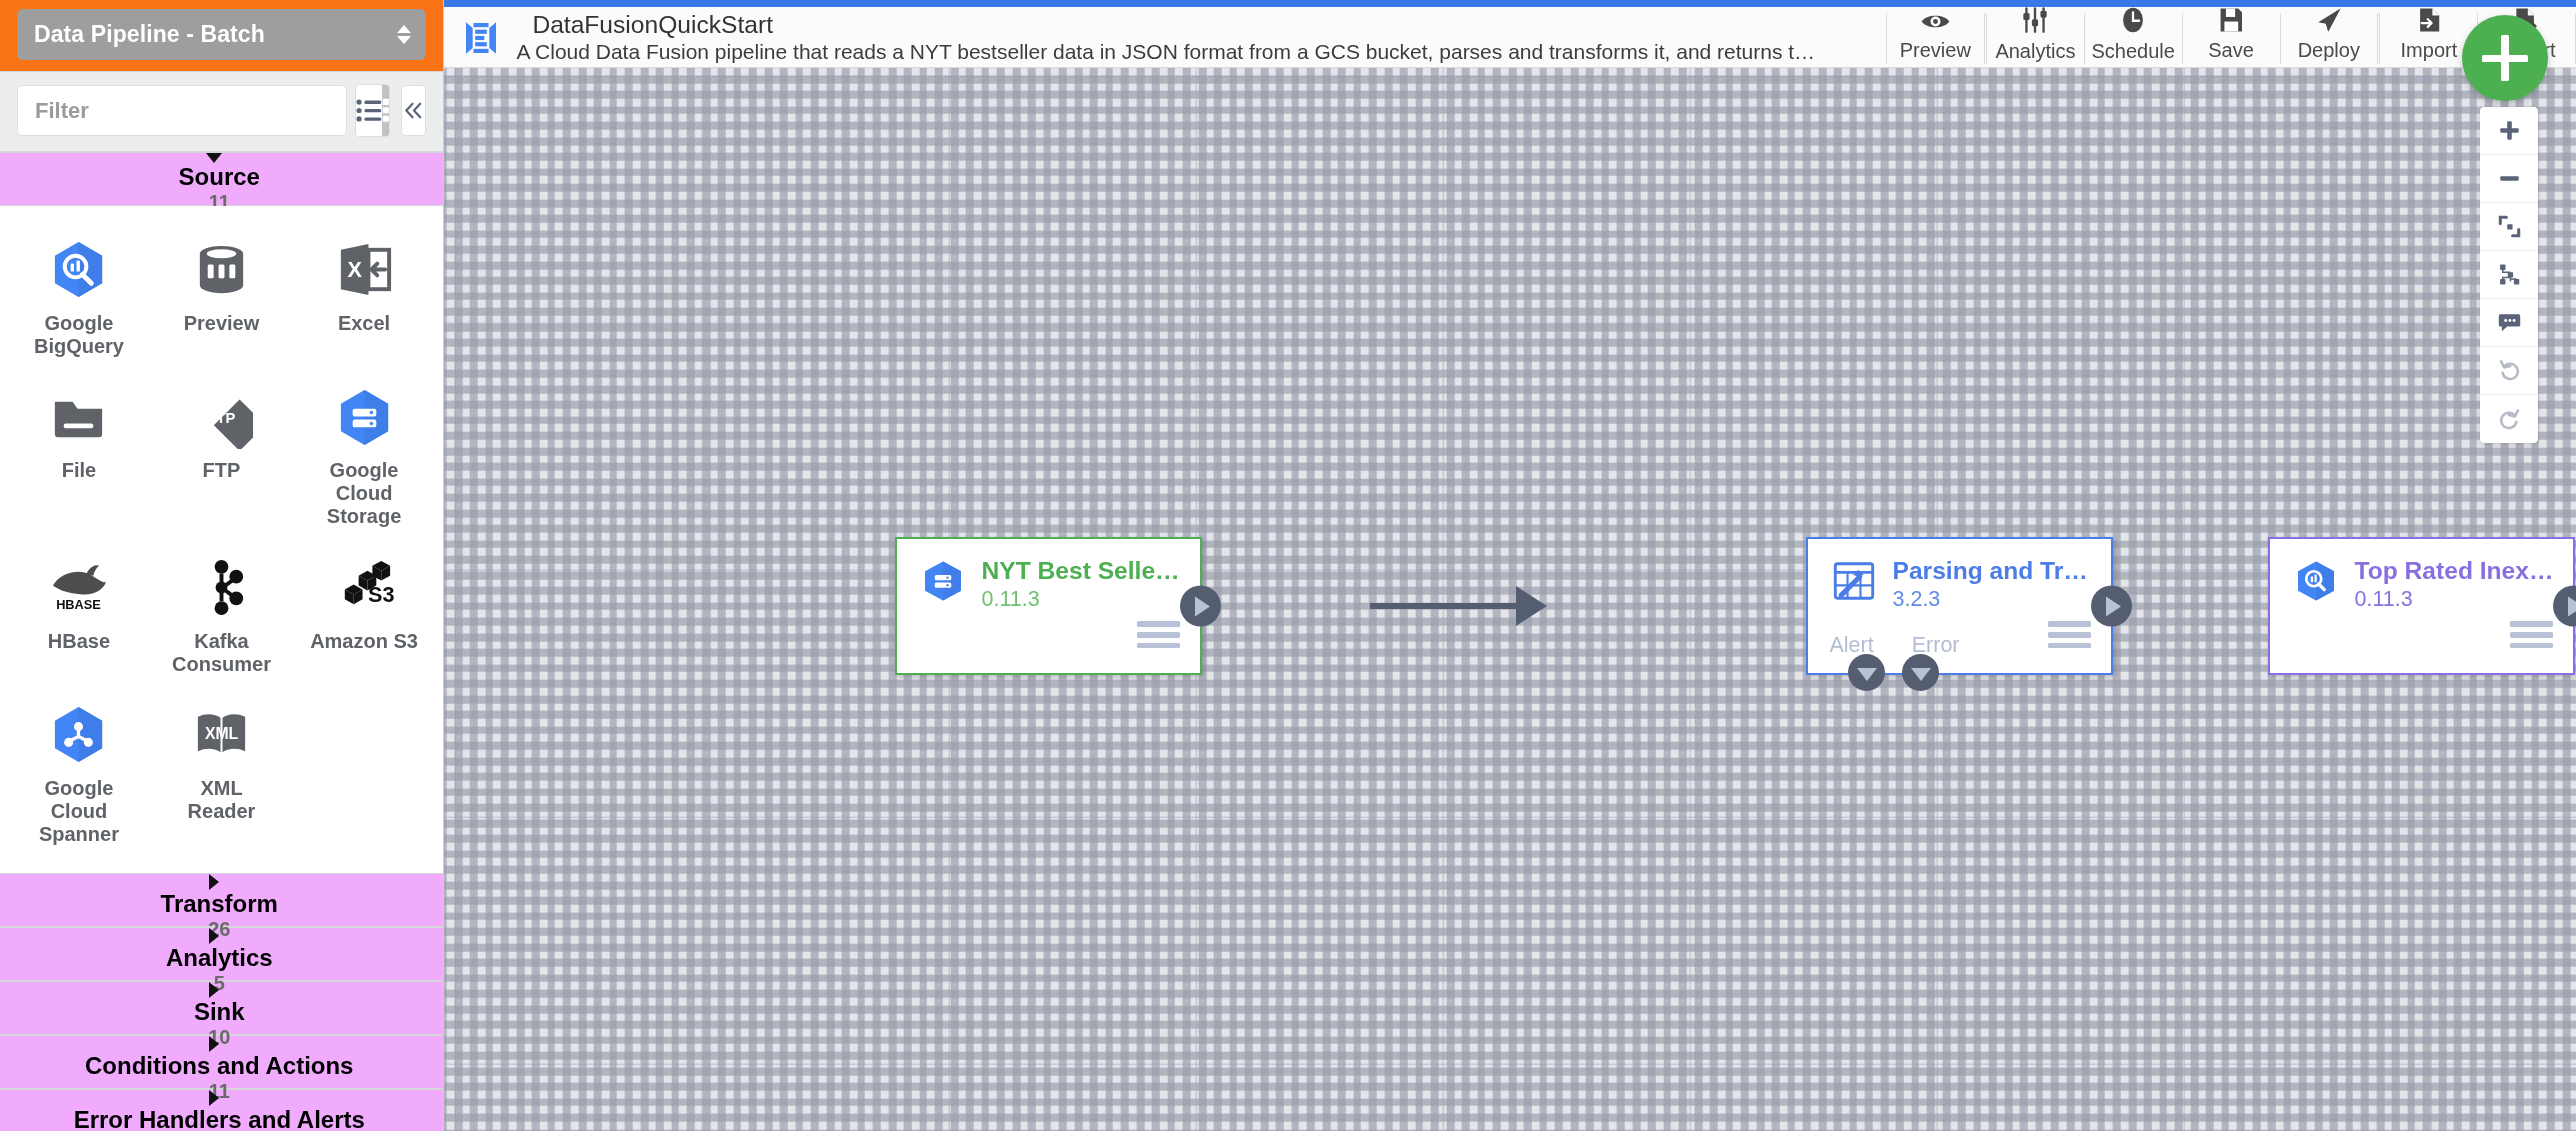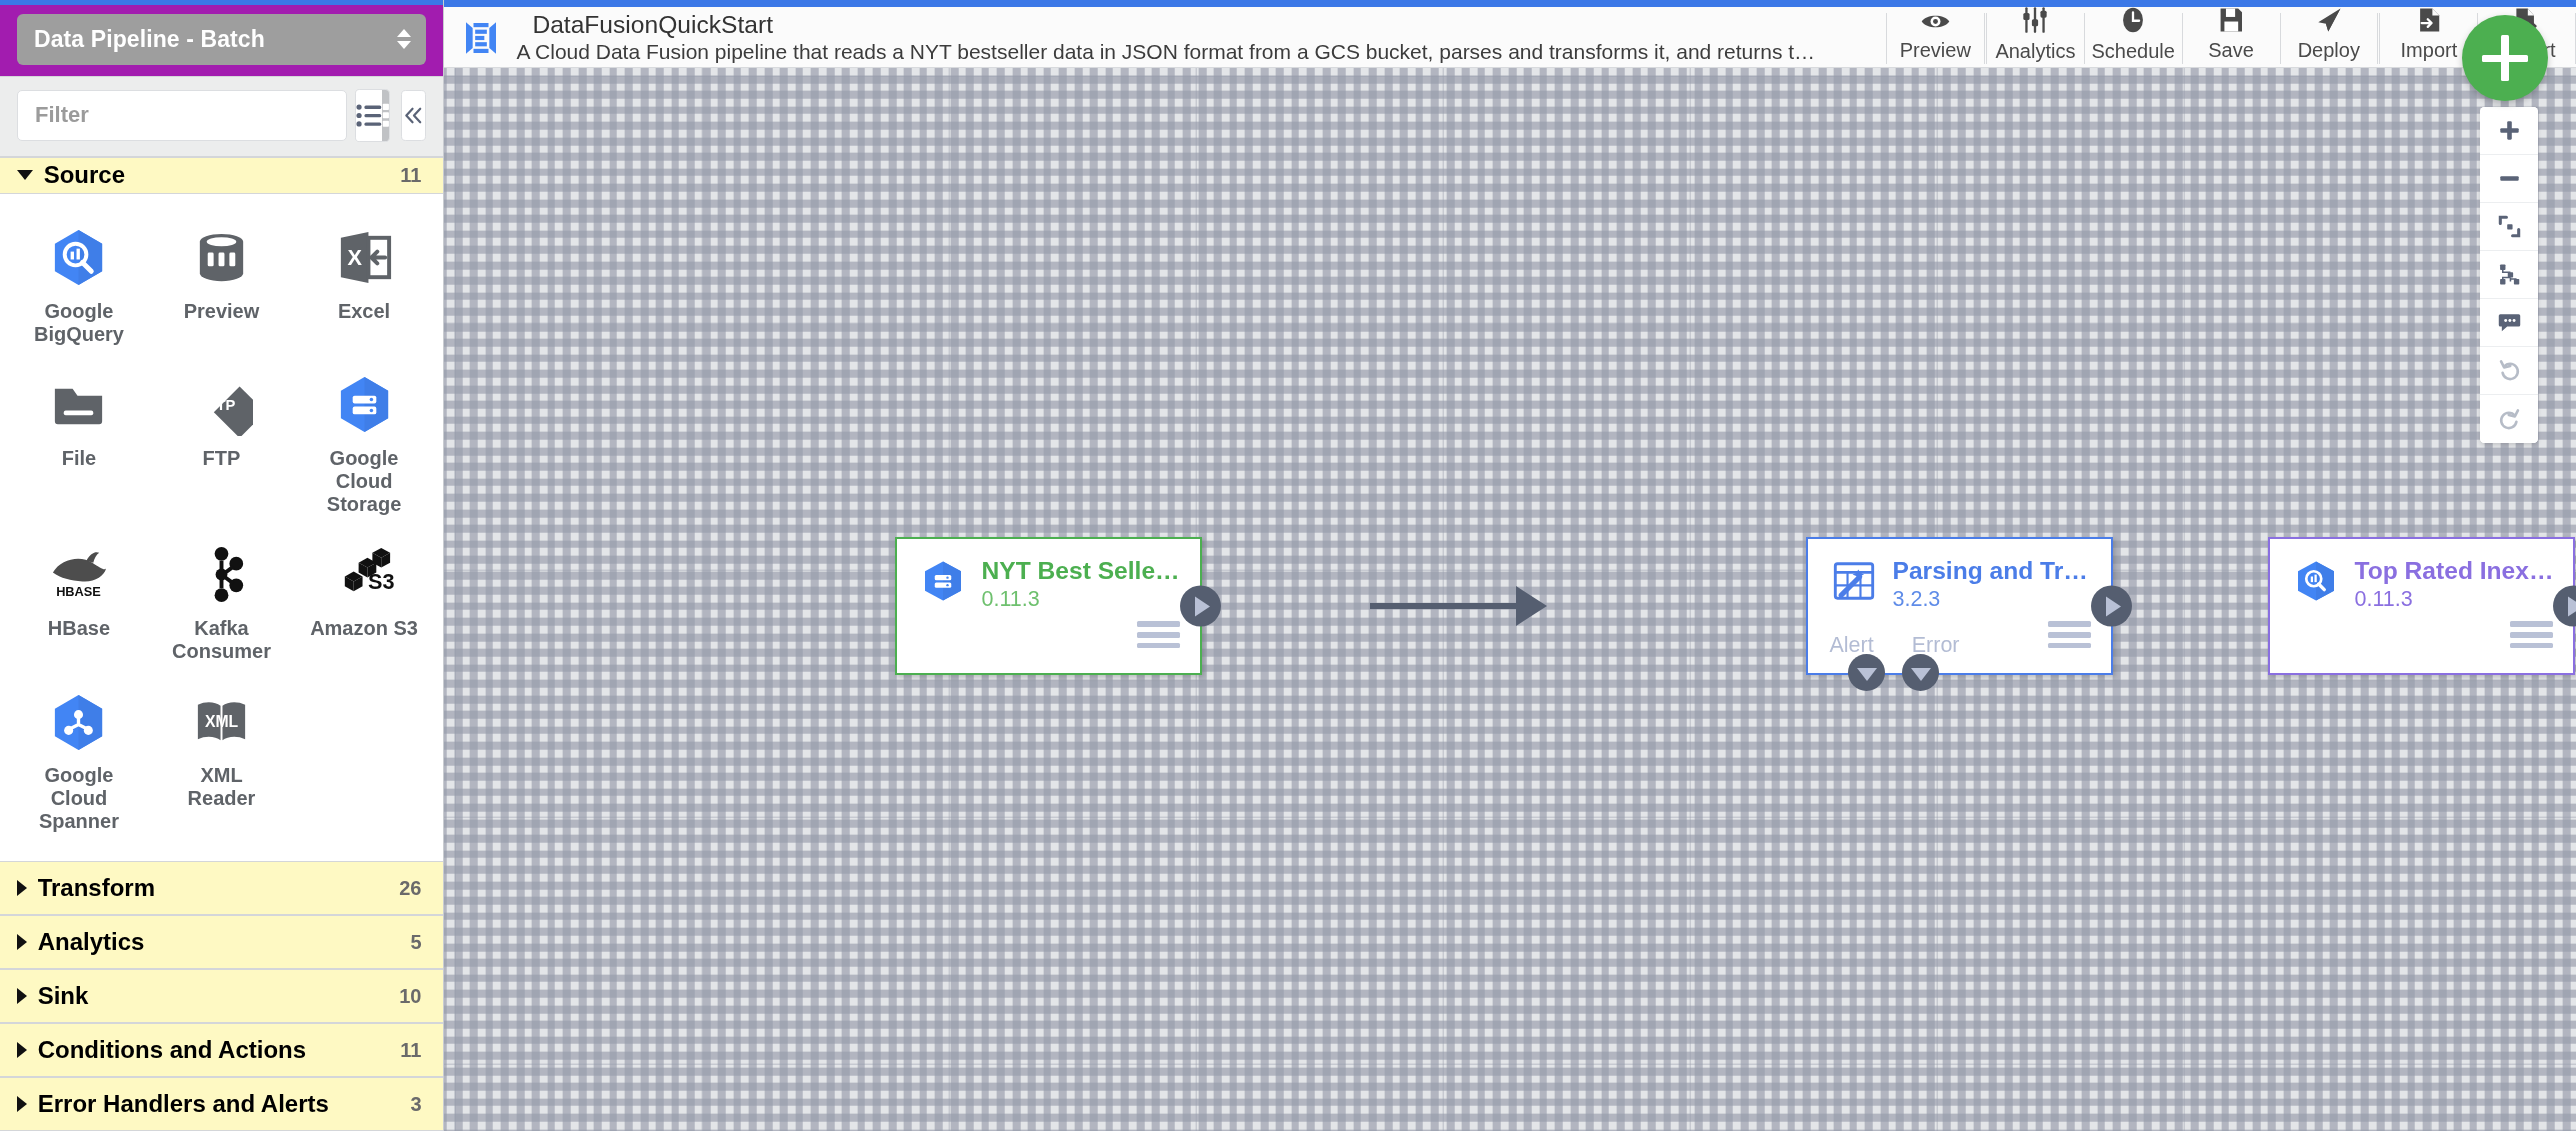--- a/index.html
+++ b/index.html
@@ -14,21 +14,21 @@
   
   #sidebar {
     width:444px; height:1131px; flex:0 0 444px;
     background:#e4e5e7;
     border-right:0.8px solid #c9ccd1;
     display:flex; flex-direction:column;
     position:relative; z-index:5;
   }
   .topbar-blue { height:7px; background:#3b78e7; width:100%; }
   .type-select-wrap {
-    background:#a21caf; padding:9.2px 17px 10.7px 17px;
+    background:#f97316; padding:9.2px 17px 10.7px 17px;
     border-bottom:0.8px solid #d4d6d9;
   }
   .type-select {
     position:relative; height:51px; background:#9e9e9e; border-radius:6.1px;
     display:flex; align-items:center; padding:0 17px;
   }
   .type-select .label {
     color:#ffffff; font-size:23px; font-weight:700; letter-spacing:0.1px;
   }
   .spinner-arrows {
@@ -56,23 +56,23 @@
     border:none; cursor:pointer;
   }
   .view-btn.active { background:#c0c2c5; }
   .collapse-btn {
     width:51px;height:51px;background:#fff;border:0.8px solid #dcdee1;border-radius:4.6px;
     display:flex;align-items:center;justify-content:center;cursor:pointer;margin-left:3.1px;
   }
   .collapse-btn svg { width:23px;height:23px; }
 
   .group-header {
-    height:54px; background:#fef9c3; display:flex; align-items:center;
+    height:54px; background:#f0abfc; display:flex; align-items:center;
     padding:0 21.5px 0 17px; border-top:0.8px solid #d4d6d9; border-bottom:0.8px solid #d4d6d9;
-    cursor:pointer; user-select:none;
+    cursor:pointer; user-select:none;flex-direction:column;
   }
   .group-header .caret { width:0;height:0;margin-right:10.7px; }
   .group-header.open .caret { border-left:8.4px solid transparent;border-right:8.4px solid transparent;border-top:10px solid #111; }
   .group-header.closed .caret { border-top:8.4px solid transparent;border-bottom:8.4px solid transparent;border-left:10px solid #111; }
   .group-header .gname { font-size:24px; font-weight:700; color:#000; flex:1; }
   .group-header .gcount { font-size:20px; color:#6a6a6a; font-weight:700; }
 
   .plugin-grid {
     background:#ffffff; flex:0 0 auto;
     display:grid; grid-template-columns:repeat(3,1fr);

